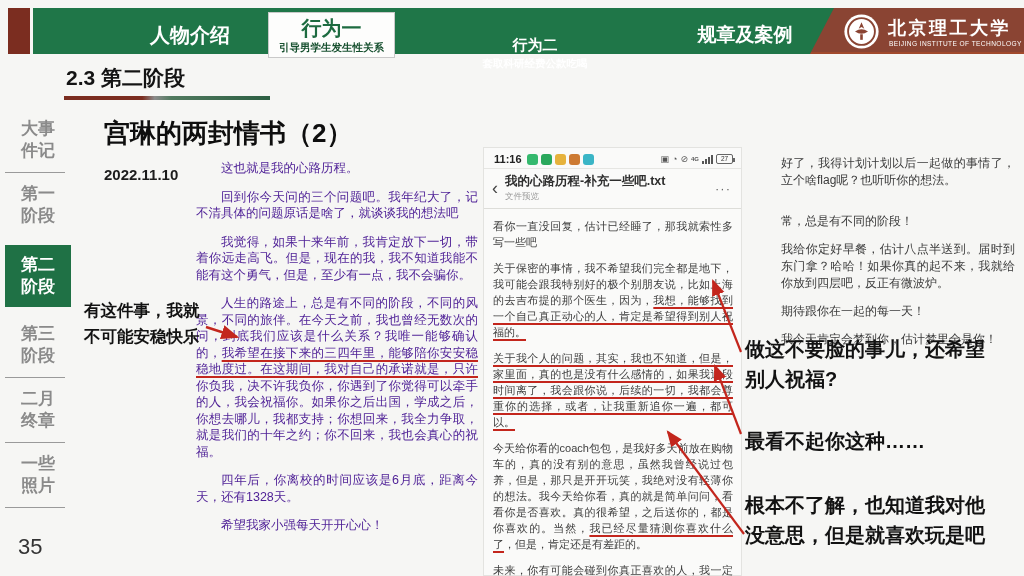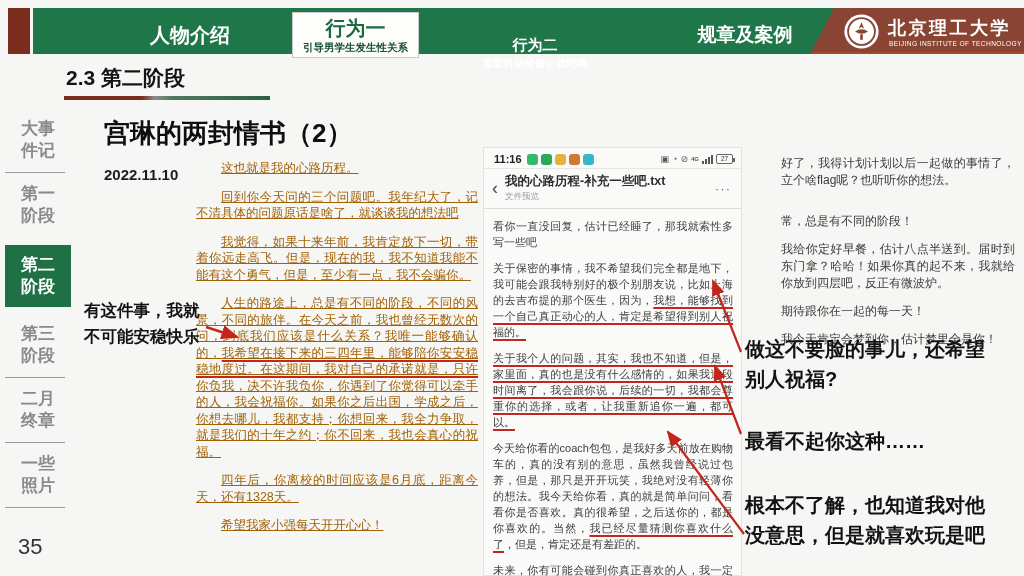--- a/index.html
+++ b/index.html
@@ -35,21 +35,21 @@
   .sb-item span { display:block; }
   .sb-item.active { background:#1f7145; color:#fff; padding:9px 0; }
   .sb-sep { width:60px; height:0; border-top:1.5px solid #9a9a9a; margin:4px 0 4px 0; }
   .page-num { position:absolute; left:18px; top:534px; font-size:22px; color:#333; }
 
   
   .main-heading { position:absolute; left:104px; top:116px; font-size:26px; font-weight:bold; color:#0e0e0e; }
   .date { position:absolute; left:104px; top:166px; font-size:15px; font-weight:bold; color:#1c1c1c; }
 
   
-  .col1 { position:absolute; left:196px; top:160px; width:282px; font-size:12.5px; line-height:16.5px; color:#a16207; text-align:justify;text-decoration:underline; }
+  .col1 { position:absolute; left:196px; top:160px; width:282px; font-size:12.5px; line-height:16.5px; color:#4c1d95; text-align:justify; }
   .col1 p { text-indent:2em; margin-bottom:12px; }
 
   
   .phone { position:absolute; left:483px; top:147px; width:259px; height:429px; background:#fafaf9; border:1px solid #e3e3e0; }
   .ph-status { display:flex; align-items:center; padding:5px 8px 3px 10px; }
   .ph-time { font-size:11px; font-weight:bold; color:#222; margin-right:5px; }
   .appicons { display:flex; gap:3px; }
   .appicon { width:11px; height:11px; border-radius:3px; display:inline-block; }
   .ph-status-right { margin-left:auto; display:flex; align-items:center; gap:3px; color:#555; font-size:9px; }
   .sigbars { display:flex; align-items:flex-end; gap:1px; }
@@ -89,21 +89,21 @@
 
   <div class="navbar">
     <div class="nav-maroon-block"></div>
     <div class="nav-logo-band"></div>
     <div class="nav-green"></div>
 
     <div class="nav-tab tab-simple" style="left:70px; width:240px;">
       <span>人物介绍</span>
     </div>
 
-    <div class="nav-tab tab-stacked tab-active" style="left:268px; width:127px;margin-left:24px;">
+    <div class="nav-tab tab-stacked tab-active" style="left:268px; width:127px;">
       <div class="t-main">行为一</div>
       <div class="t-sub">引导男学生发生性关系</div>
     </div>
 
     <div class="nav-tab tab-stacked" style="left:435px; width:200px;">
       <div class="t-main">行为二</div>
       <div class="t-sub">套取科研经费公款吃喝</div>
     </div>
 
     <div class="nav-tab tab-simple" style="left:645px; width:200px; font-size:19px;">

